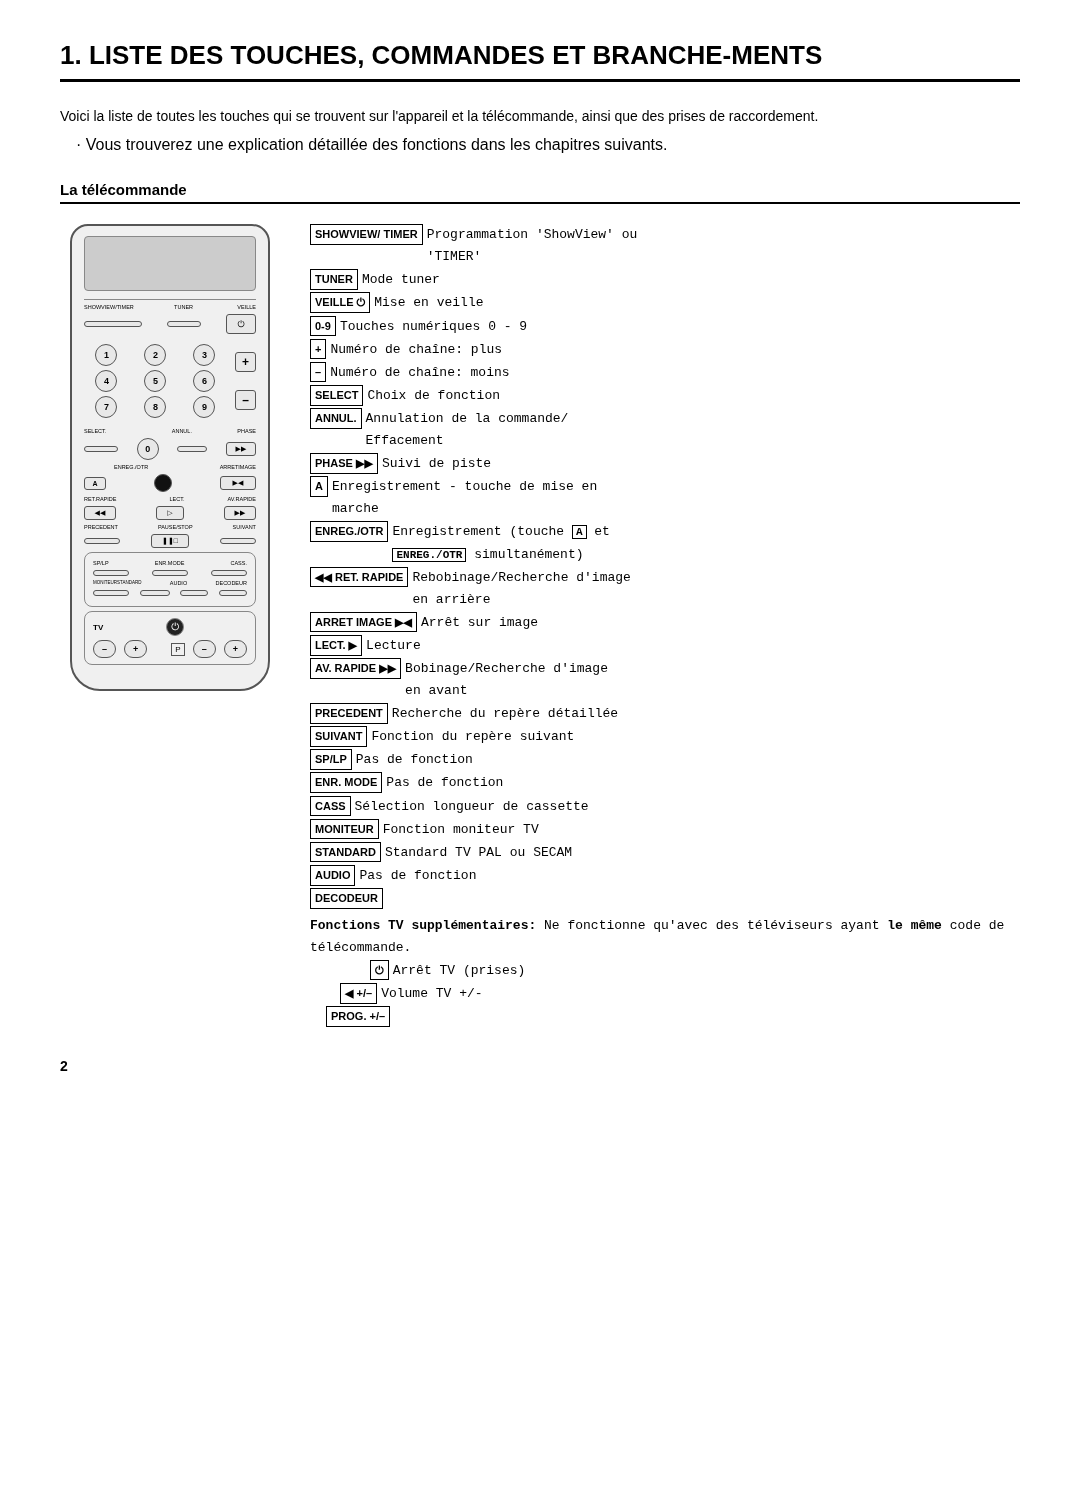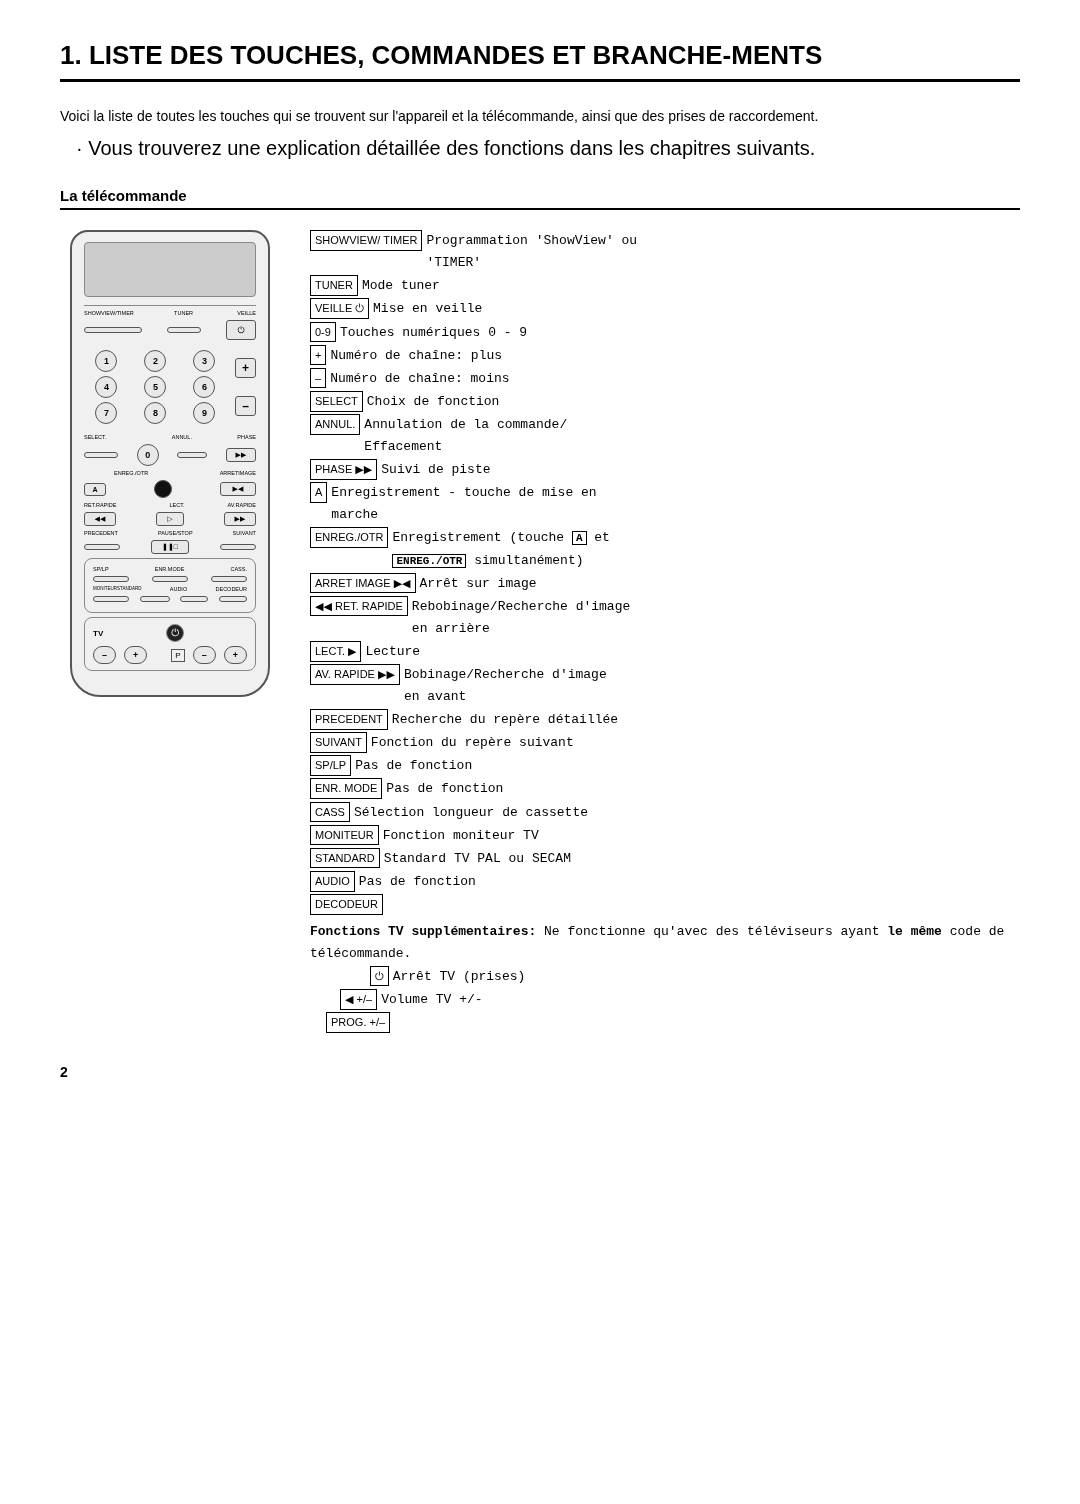--- a/index.html
+++ b/index.html
@@ -22,21 +22,21 @@
       border: none;
       border-top: 3px solid #000;
       margin-bottom: 24px;
     }
     .intro-text {
       font-size: 14px;
       margin-bottom: 6px;
       line-height: 1.5;
     }
     .bullet-text {
-      font-size: 20px;
+      font-size: 16px;
       margin-bottom: 24px;
       padding-left: 16px;
       line-height: 1.5;
     }
     .section-title {
       font-size: 15px;
       font-weight: bold;
       border-bottom: 2px solid #000;
       padding-bottom: 4px;
       margin-bottom: 20px;
@@ -153,21 +153,21 @@
     }
     .desc-row {
       display: flex;
       align-items: baseline;
       margin-bottom: 1px;
     }
     .desc-key {
       border: 1px solid #000;
       padding: 0 4px;
       font-size: 11px;
-      font-weight: normal;
+      font-weight: bold;
       white-space: nowrap;
       margin-right: 4px;
       flex-shrink: 0;
     }
     .desc-key-inline {
       border: 1px solid #000;
       padding: 0 3px;
       font-size: 11px;
       font-weight: bold;
       white-space: nowrap;
@@ -395,27 +395,27 @@
       <span class="desc-key">A</span>
       <span class="desc-text">Enregistrement - touche de mise en<br>marche</span>
     </div>
 
     <div class="desc-row">
       <span class="desc-key">ENREG./OTR</span>
       <span class="desc-text">Enregistrement (touche <span class="desc-key-inline">A</span> et<br><span class="desc-key-inline">ENREG./OTR</span> simultanément)</span>
     </div>
 
     <div class="desc-row">
+      <span class="desc-key">◀◀ RET. RAPIDE</span>
+      <span class="desc-text">Rebobinage/Recherche d'image<br>en arrière</span>
+    </div>
+
+    <div class="desc-row">
       <span class="desc-key">ARRET IMAGE ▶◀</span>
       <span class="desc-text">Arrêt sur image</span>
-    </div>
-
-    <div class="desc-row">
-      <span class="desc-key">◀◀ RET. RAPIDE</span>
-      <span class="desc-text">Rebobinage/Recherche d'image<br>en arrière</span>
     </div>
 
     <div class="desc-row">
       <span class="desc-key">LECT. ▶</span>
       <span class="desc-text">Lecture</span>
     </div>
 
     <div class="desc-row">
       <span class="desc-key">AV. RAPIDE ▶▶</span>
       <span class="desc-text">Bobinage/Recherche d'image<br>en avant</span>

